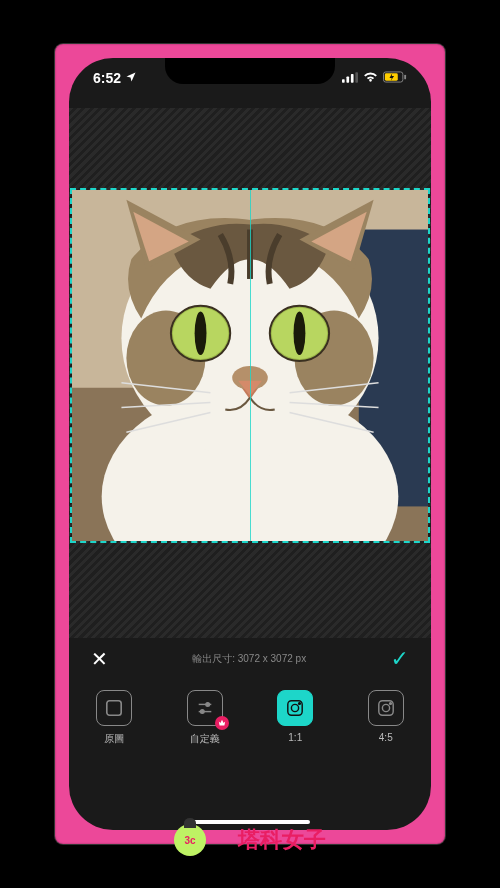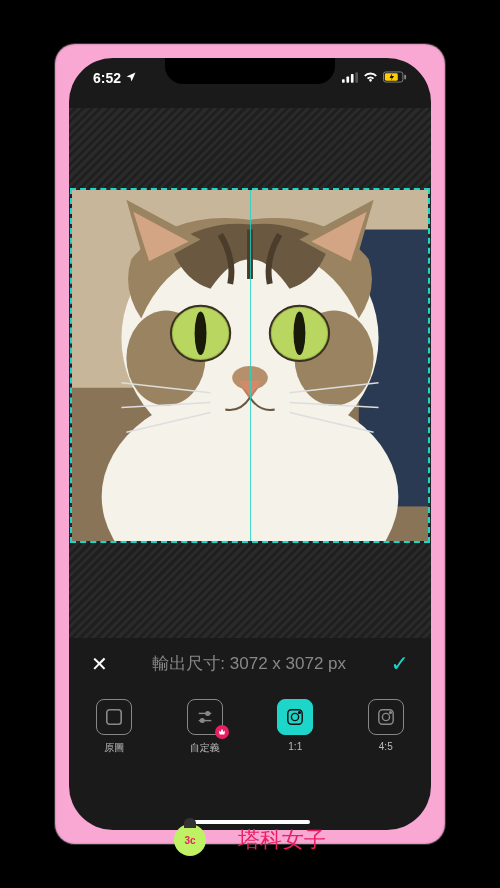--- a/index.html
+++ b/index.html
@@ -9,22 +9,22 @@
   height: 888px;
   display: flex;
   align-items: center;
   justify-content: center;
   font-family: -apple-system, "Helvetica Neue", Arial, sans-serif;
   position: relative;
 }
 .phone-frame {
   width: 390px;
   height: 800px;
-  background: #f9a8d4;
-  border-radius: 20px;
+  background: #ec4899;
+  border-radius: 8px;
   padding: 14px;
   position: relative;
   box-shadow: 0 0 0 1px #333, inset 0 0 2px rgba(0,0,0,0.4);
 }
 .phone-screen {
   width: 100%;
   height: 100%;
   background: #1a1a1a;
   border-radius: 44px;
   overflow: hidden;
@@ -82,21 +82,21 @@
 .cat-image {
   width: 100%;
   height: 100%;
   display: block;
   position: relative;
   overflow: hidden;
 }
 .cat-svg { width: 100%; height: 100%; display: block; }
 .output-size {
   color: #888;
-  font-size: 17px;
+  font-size: 10px;
   text-align: center;
   padding: 8px 0;
 }
 .action-row {
   display: flex;
   align-items: center;
   justify-content: space-between;
   padding: 6px 22px 12px;
 }
 .close-btn, .confirm-btn { color: #fff; font-size: 20px; }
@@ -184,21 +184,21 @@
   position: absolute;
   top: -6px;
   width: 12px;
   height: 10px;
   background: #333;
   border-radius: 50% 50% 0 0;
 }
 .watermark-text {
   color: #e91e63;
   font-size: 22px;
-  font-weight: 400;
+  font-weight: 700;
   margin-left: 28px;
 }
 </style>
 </head>
 <body>
 
 <div class="phone-frame">
   <div class="phone-screen">
     <div class="notch"></div>
 

